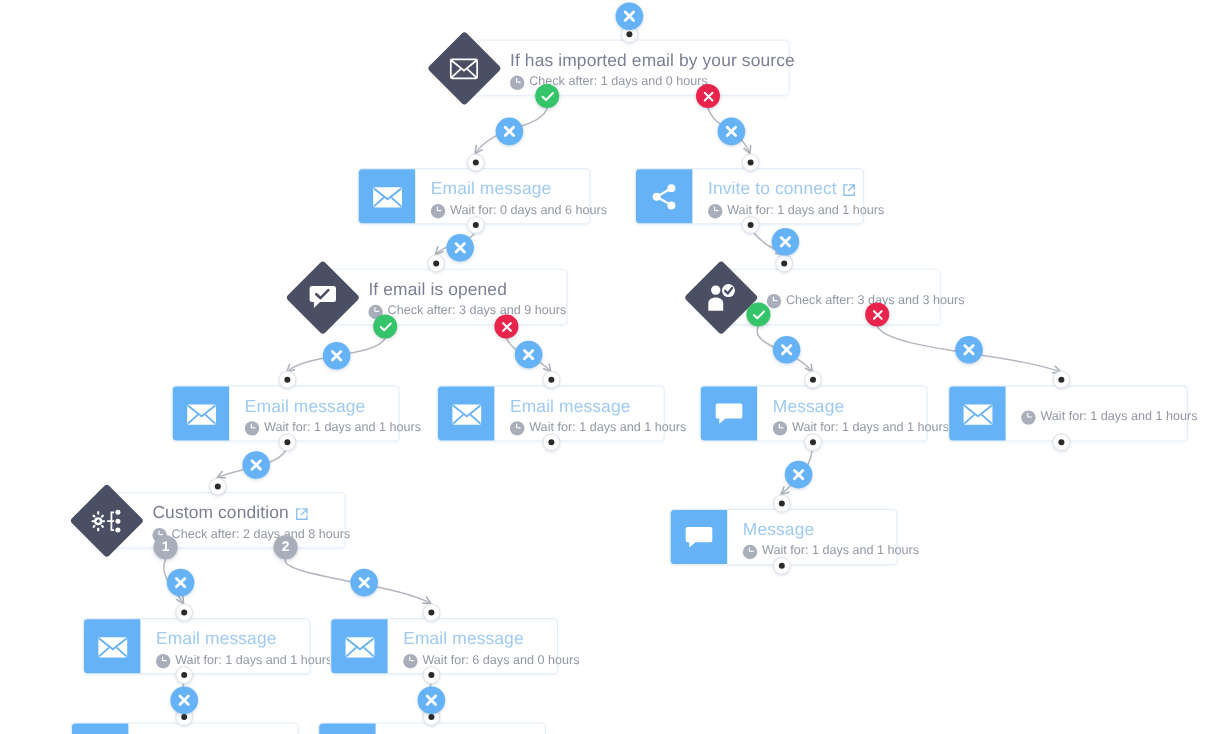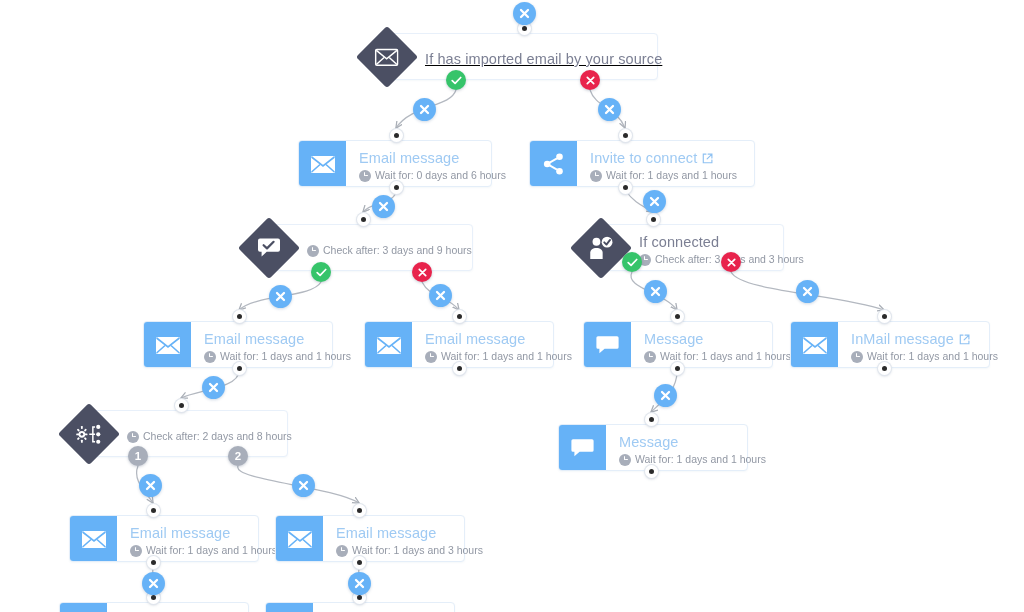--- a/index.html
+++ b/index.html
@@ -205,57 +205,61 @@
         <path d="M 239,371 C 239,388 198,390 181,398" marker-end="url(#arrow)"></path>
         <path d="M 677,371 C 677,390 664,400 651,412" marker-end="url(#arrow)"></path>
         <path d="M 138,466 C 132,480 146,492 153,503" marker-end="url(#arrow)"></path>
         <path d="M 238,466 C 232,480 330,486 359,503" marker-end="url(#arrow)"></path>
         <path d="M 153,565 C 153,578 150,586 153,590" marker-end="url(#arrow)"></path>
         <path d="M 359,565 C 359,578 356,586 359,590" marker-end="url(#arrow)"></path>
       </g>
   </svg>
 
   <div id="nodes-layer">
-      <div class="node cond" style="left: 386px; top: 33px; width: 272px; text-decoration: underline;">
+      <div class="node cond" style="left: 386px; top: 33px; width: 272px;">
         <div class="diamond-wrap">
           <div class="diamond">
             <div class="dmi">
               <svg width="24" height="19" viewBox="0 0 24 19">
                 <rect x="1" y="1.6" width="22" height="15.8" rx="1.2" fill="none" stroke="#fff" stroke-width="1.5"></rect>
                 <path d="M1.7 2.6 L12 11 L22.3 2.6" fill="none" stroke="#fff" stroke-width="1.5"></path>
                 <path d="M1.7 16.6 L9.4 9.6 M22.3 16.6 L14.6 9.6" stroke="#fff" stroke-width="1.5" fill="none"></path>
               </svg>
             </div>
           </div>
         </div>
         <div class="labels">
           <div class="title">
             <span>If has imported email by your source</span>
           </div>
+          <div class="sub">
+            <span class="clock"></span>
+            <span>Check after: 1 days and 0 hours</span>
+          </div>
         </div>
       </div>
       <div class="node" style="left: 298px; top: 140px; width: 194px;">
         <div class="icon-box">
           <svg width="26" height="20" viewBox="0 0 26 20">
             <rect x="1" y="2" width="24" height="17" rx="1.5" fill="#fff"></rect>
             <path d="M1.6 3 L13 12 L24.4 3" fill="none" stroke="#66b2f7" stroke-width="1.6"></path>
             <path d="M1.6 18 L10 10.5 M24.4 18 L16 10.5" stroke="#66b2f7" stroke-width="1.6" fill="none"></path>
           </svg>
         </div>
         <div class="labels">
           <div class="title">
             <span>Email message</span>
           </div>
           <div class="sub">
             <span class="clock"></span>
             <span>Wait for: 0 days and 6 hours</span>
           </div>
         </div>
       </div>
-      <div class="node" style="left: 529px; top: 140px; width: 226px;">
+      <div class="node" style="left: 529px; top: 140px; width: 191px;">
         <div class="icon-box">
           <svg width="24" height="24" viewBox="0 0 24 24">
             <circle cx="17.5" cy="4.8" r="3.3" fill="#fff"></circle>
             <circle cx="5.2" cy="12" r="3.3" fill="#fff"></circle>
             <circle cx="17.5" cy="19.2" r="3.3" fill="#fff"></circle>
             <path d="M15 6.4 L7.6 10.6 M7.6 13.4 L15 17.6" stroke="#fff" stroke-width="1.9"></path>
           </svg>
         </div>
         <div class="labels">
           <div class="title">
@@ -278,43 +282,43 @@
           <div class="diamond">
             <div class="dmi">
               <svg width="24" height="22" viewBox="0 0 24 22">
                 <path d="M3 1.4h18a2 2 0 0 1 2 2v9.3a2 2 0 0 1-2 2H9.7L4.6 19.6v-4.9H3a2 2 0 0 1-2-2V3.4a2 2 0 0 1 2-2z" fill="#fff"></path>
                 <path d="M6.6 8.2 L10 11.4 L16.6 4.8" fill="none" stroke="#4b4f63" stroke-width="2.2" stroke-linecap="round" stroke-linejoin="round"></path>
               </svg>
             </div>
           </div>
         </div>
         <div class="labels">
+          <div class="title">
+            <span>If email is opened</span>
+          </div>
           <div class="sub">
             <span class="clock"></span>
             <span>Check after: 3 days and 9 hours</span>
           </div>
         </div>
       </div>
       <div class="node cond" style="left: 600px; top: 224px; width: 184px;">
         <div class="diamond-wrap">
           <div class="diamond">
             <div class="dmi">
               <svg width="25" height="24" viewBox="0 0 25 24">
                 <circle cx="7.6" cy="5.4" r="3.9" fill="#fff"></circle>
                 <path d="M1.4 22.6v-6.4c0-2.6 2.6-4.6 6.2-4.6s6.2 2 6.2 4.6v6.4z" fill="#fff"></path>
                 <circle cx="18.2" cy="5.8" r="5.4" fill="#fff"></circle>
                 <path d="M15.4 6 L17.6 8.2 L21.2 3.6" fill="none" stroke="#4b4f63" stroke-width="1.9" stroke-linecap="round" stroke-linejoin="round"></path>
               </svg>
             </div>
           </div>
         </div>
         <div class="labels">
-          <div class="title">
-            <span>If connected</span>
-          </div>
           <div class="sub">
             <span class="clock"></span>
             <span>Check after: 3 days and 3 hours</span>
           </div>
         </div>
       </div>
       <div class="node" style="left: 143px; top: 321px; width: 190px;">
         <div class="icon-box">
           <svg width="26" height="20" viewBox="0 0 26 20">
             <rect x="1" y="2" width="24" height="17" rx="1.5" fill="#fff"></rect>
@@ -368,29 +372,20 @@
       </div>
       <div class="node" style="left: 790px; top: 321px; width: 200px;">
         <div class="icon-box">
           <svg width="26" height="20" viewBox="0 0 26 20">
             <rect x="1" y="2" width="24" height="17" rx="1.5" fill="#fff"></rect>
             <path d="M1.6 3 L13 12 L24.4 3" fill="none" stroke="#66b2f7" stroke-width="1.6"></path>
             <path d="M1.6 18 L10 10.5 M24.4 18 L16 10.5" stroke="#66b2f7" stroke-width="1.6" fill="none"></path>
           </svg>
         </div>
         <div class="labels">
-          <div class="title">
-            <span>InMail message</span>
-            <span style="display: inline-flex;">
-              <svg class="ext" viewBox="0 0 12 12">
-                <path d="M4.4 1.2H1.4v9.4h9.4V7.6" fill="none" stroke="#8ec1f2" stroke-width="1.25" stroke-linecap="round"></path>
-                <path d="M6.6 1.2h4.2v4.2M10.6 1.4 L5.6 6.4" fill="none" stroke="#8ec1f2" stroke-width="1.25" stroke-linecap="round"></path>
-              </svg>
-            </span>
-          </div>
           <div class="sub">
             <span class="clock"></span>
             <span>Wait for: 1 days and 1 hours</span>
           </div>
         </div>
       </div>
       <div class="node cond" style="left: 88px; top: 410px; width: 200px;">
         <div class="diamond-wrap">
           <div class="diamond">
             <div class="dmi">
@@ -409,20 +404,29 @@
                 <circle cx="6" cy="11" r="1.35" fill="#4b4f63"></circle>
                 <path d="M13.4 11 h3.6 M17 11 V3.6 h2.2 M17 11 V18.4 h2.2 M17 11 h2.2" stroke="#fff" stroke-width="1.5" fill="none"></path>
                 <circle cx="22.4" cy="3.6" r="2.1" fill="#fff"></circle>
                 <circle cx="22.4" cy="11" r="2.1" fill="#fff"></circle>
                 <circle cx="22.4" cy="18.4" r="2.1" fill="#fff"></circle>
               </svg>
             </div>
           </div>
         </div>
         <div class="labels">
+          <div class="title">
+            <span>Custom condition</span>
+            <span style="display: inline-flex;">
+              <svg class="ext" viewBox="0 0 12 12">
+                <path d="M4.4 1.2H1.4v9.4h9.4V7.6" fill="none" stroke="#8ec1f2" stroke-width="1.25" stroke-linecap="round"></path>
+                <path d="M6.6 1.2h4.2v4.2M10.6 1.4 L5.6 6.4" fill="none" stroke="#8ec1f2" stroke-width="1.25" stroke-linecap="round"></path>
+              </svg>
+            </span>
+          </div>
           <div class="sub">
             <span class="clock"></span>
             <span>Check after: 2 days and 8 hours</span>
           </div>
         </div>
       </div>
       <div class="node" style="left: 558px; top: 424px; width: 190px;">
         <div class="icon-box">
           <svg width="25" height="21" viewBox="0 0 25 21">
             <path d="M3 2.2h19a1.6 1.6 0 0 1 1.6 1.6v9.4A1.6 1.6 0 0 1 22 14.8H9.6L4.4 19.2v-4.4H3A1.6 1.6 0 0 1 1.4 13.2V3.8A1.6 1.6 0 0 1 3 2.2z" fill="#fff"></path>
@@ -463,21 +467,21 @@
             <path d="M1.6 3 L13 12 L24.4 3" fill="none" stroke="#66b2f7" stroke-width="1.6"></path>
             <path d="M1.6 18 L10 10.5 M24.4 18 L16 10.5" stroke="#66b2f7" stroke-width="1.6" fill="none"></path>
           </svg>
         </div>
         <div class="labels">
           <div class="title">
             <span>Email message</span>
           </div>
           <div class="sub">
             <span class="clock"></span>
-            <span>Wait for: 1 days and 3 hours</span>
+            <span>Wait for: 6 days and 0 hours</span>
           </div>
         </div>
       </div>
       <div class="node" style="left: 59px; top: 602px; width: 190px;">
         <div class="icon-box"></div>
         <div class="labels"></div>
       </div>
       <div class="node" style="left: 265px; top: 602px; width: 190px;">
         <div class="icon-box"></div>
         <div class="labels"></div>

